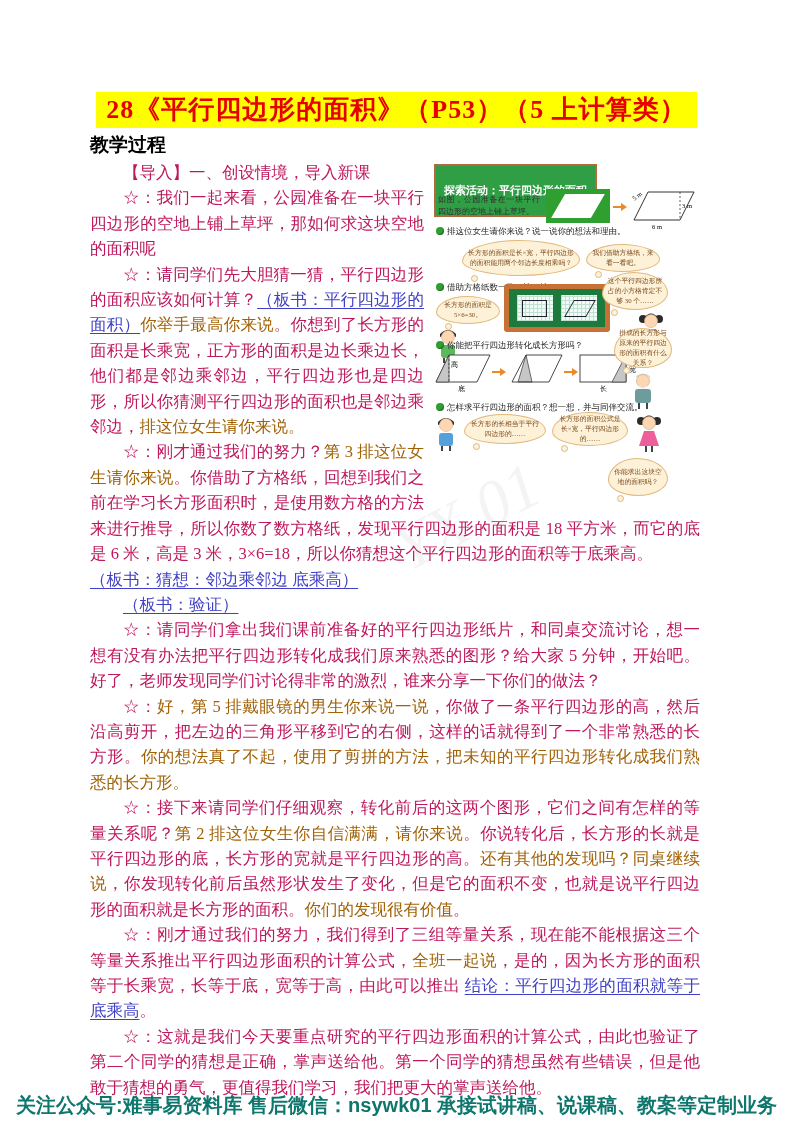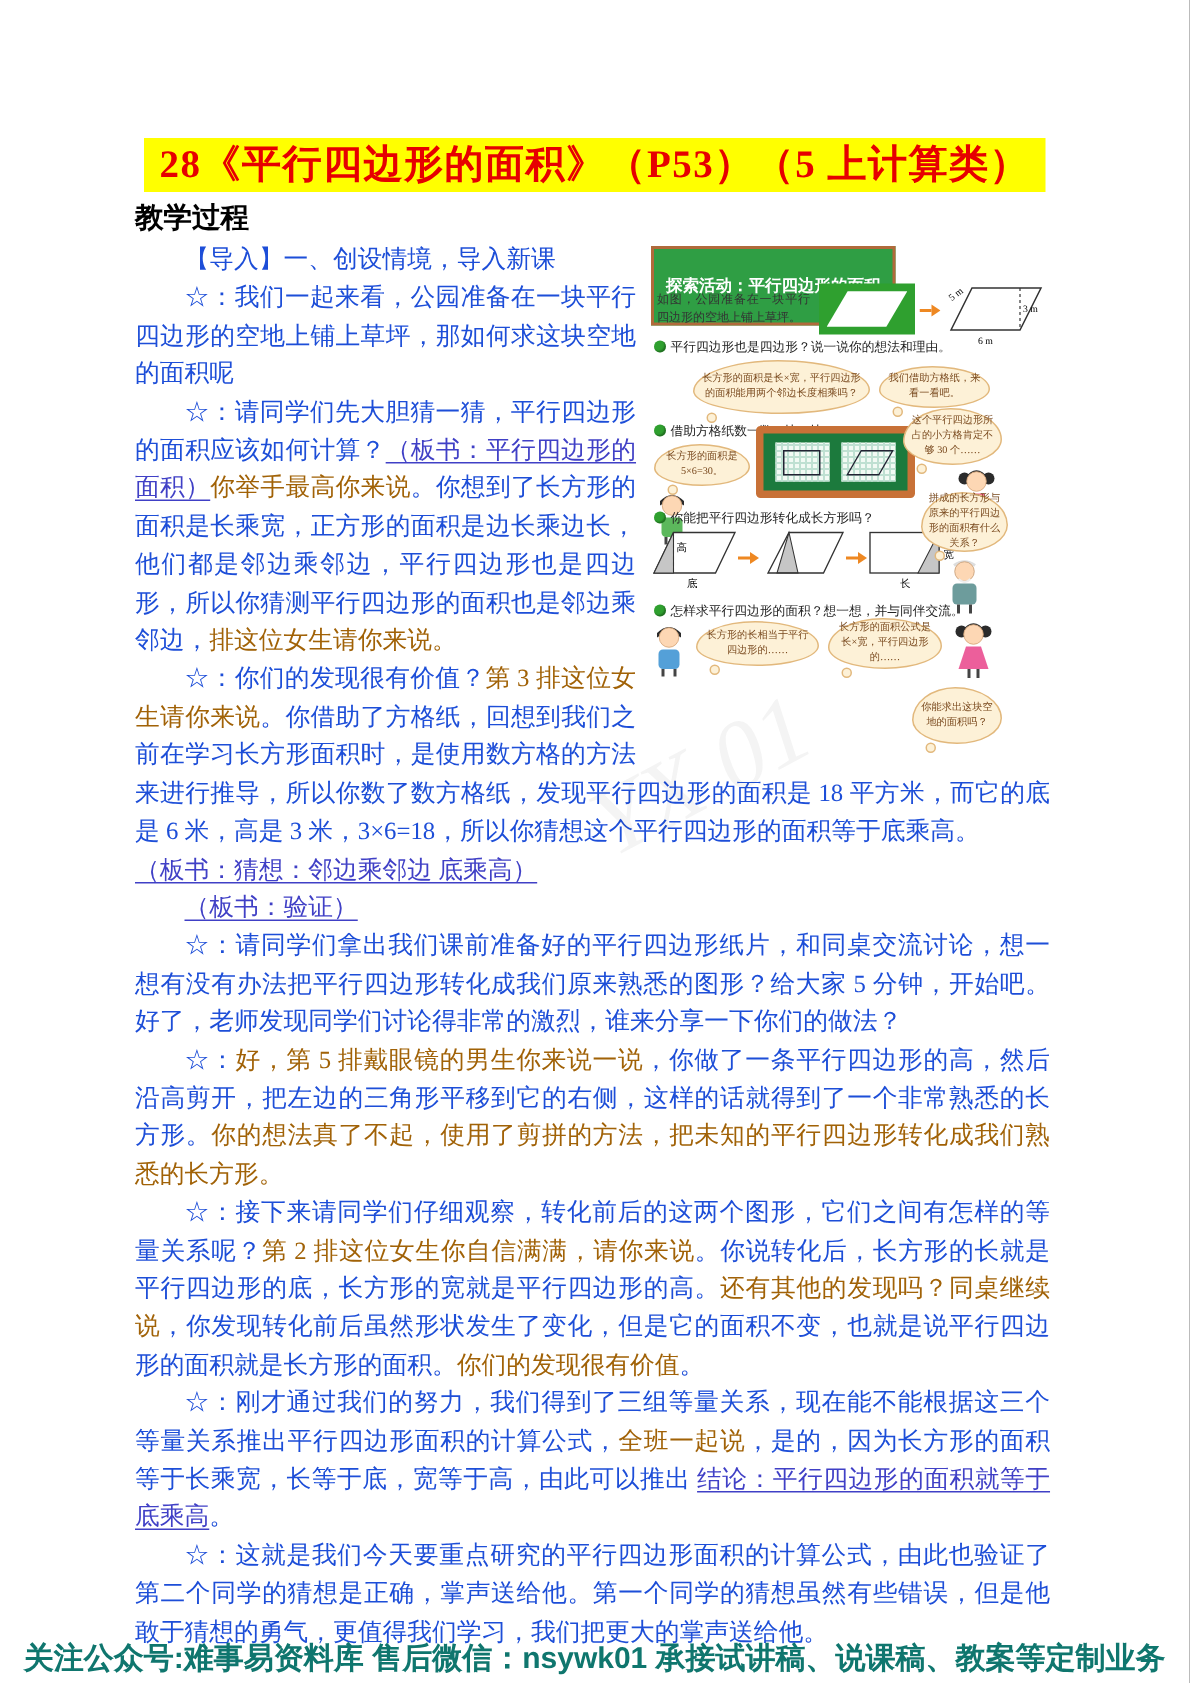--- a/index.html
+++ b/index.html
@@ -9,21 +9,21 @@
   .title-wrap{padding-top:92px;text-align:center;}
   .title{display:inline-block;background:#ffff00;color:#e60000;font-weight:bold;
          font-size:26px;line-height:36px;padding:0 10px;letter-spacing:1px;}
   
   .section{margin:4px 0 0 90px;font-family:"Liberation Sans","DejaVu Sans",sans-serif;
            font-weight:bold;font-size:19px;color:#000;}
   
   .content{margin:2px 93px 0 90px;text-align:justify;}
   .para{margin:0;font-size:16.5px;line-height:25.4px;}
   .para.indent{text-indent:2em;}
-  .run-n{color:#1d4ed8;}
+  .run-n{color:#be185d;}
   .run-b{color:#a16207;}
   .run-bu{color:#4040c6;text-decoration:underline;text-underline-offset:3px;}
   
   .watermark{position:absolute;left:390px;top:480px;font-size:64px;color:rgba(40,40,40,0.05);
              transform:rotate(-28deg);font-style:italic;pointer-events:none;}
   
   .footer{position:absolute;left:0;right:0;bottom:3px;text-align:center;white-space:nowrap;
           font-family:"Liberation Sans","DejaVu Sans",sans-serif;font-weight:bold;
           font-size:20px;color:#0f766e;}
   
@@ -91,21 +91,21 @@
       </svg>
 
       <svg class="abs" style="left:196px;top:20px" width="72" height="50">
         <polygon points="20,10 66,10 52,38 6,38" fill="#fff" stroke="#333" stroke-width="1"></polygon>
         <line x1="52" y1="10" x2="52" y2="38" stroke="#333" stroke-width="0.8" stroke-dasharray="2,2"></line>
         <text x="8" y="17" font-size="6.5" transform="rotate(-38 10 20)">5 m</text>
         <text x="54" y="26" font-size="6.5">3 m</text>
         <text x="24" y="47" font-size="6.5">6 m</text>
       </svg>
 
-      <div class="abs fig-q" style="left:4px;top:64px"><span class="dot"></span><span>平行四边形也是四边形？说一说你的想法和理由。</span></div>
+      <div class="abs fig-q" style="left:4px;top:64px"><span class="dot"></span><span>排这位女生请你来说？说一说你的想法和理由。</span></div>
 
       <div class="bubble" style="left:30px;top:78px;width:118px;height:36px">长方形的面积是长×宽，平行四边形的面积能用两个邻边长度相乘吗？</div>
       <div class="bubble" style="left:154px;top:82px;width:74px;height:28px">我们借助方格纸，来看一看吧。</div>
 
       <div class="abs fig-q" style="left:4px;top:120px"><span class="dot"></span><span>借助方格纸数一数，比一比。</span></div>
 
       <div class="bubble" style="left:4px;top:134px;width:64px;height:28px">长方形的面积是 5×6=30。</div>
 
       <svg class="char" style="left:2px;top:164px" width="28" height="38">
         <path d="M6 8 Q14 0 22 8 L22 11 Q14 6 6 11 Z" fill="#2b2b2b"></path>
@@ -201,21 +201,21 @@
       </svg>
 
 
       <div class="bubble" style="left:176px;top:296px;width:60px;height:38px">你能求出这块空地的面积吗？</div>
     </aside>
 
     <div>
         <p class="para indent"><span class="run-n">【导入】一、创设情境，导入新课</span></p>
         <p class="para indent"><span class="run-n">☆：我们一起来看，公园准备在一块平行四边形的空地上铺上草坪，那如何求这块空地的面积呢</span></p>
         <p class="para indent"><span class="run-n">☆：请同学们先大胆猜一猜，平行四边形的面积应该如何计算？</span><span class="run-bu">（板书：平行四边形的面积）</span><span class="run-b">你举手最高你来说</span><span class="run-n">。你想到了长方形的面积是长乘宽，正方形的面积是边长乘边长，他们都是邻边乘邻边，平行四边形也是四边形，所以你猜测平行四边形的面积也是邻边乘邻边，</span><span class="run-b">排这位女生请你来说。</span></p>
-        <p class="para indent"><span class="run-n">☆：你们的发现很有价值？</span><span class="run-b">第 3 排这位女生请你来说</span><span class="run-n">。你借助了方格纸，回想到我们之前在学习长方形面积时，是使用数方格的方法来进行推导，所以你数了数方格纸，发现平行四边形的面积是 18 平方米，而它的底是 6 米，高是 3 米，3×6=18，所以你猜想这个平行四边形的面积等于底乘高。</span></p>
+        <p class="para indent"><span class="run-n">☆：刚才通过我们的努力？</span><span class="run-b">第 3 排这位女生请你来说</span><span class="run-n">。你借助了方格纸，回想到我们之前在学习长方形面积时，是使用数方格的方法来进行推导，所以你数了数方格纸，发现平行四边形的面积是 18 平方米，而它的底是 6 米，高是 3 米，3×6=18，所以你猜想这个平行四边形的面积等于底乘高。</span></p>
         <p class="para"><span class="run-bu">（板书：猜想：邻边乘邻边 底乘高）</span></p>
         <p class="para indent"><span class="run-bu">（板书：验证）</span></p>
         <p class="para indent"><span class="run-n">☆：请同学们拿出我们课前准备好的平行四边形纸片，和同桌交流讨论，想一想有没有办法把平行四边形转化成我们原来熟悉的图形？给大家 5 分钟，开始吧。好了，老师发现同学们讨论得非常的激烈，谁来分享一下你们的做法？</span></p>
         <p class="para indent"><span class="run-n">☆：</span><span class="run-b">好，第 5 排戴眼镜的男生你来说一说</span><span class="run-n">，你做了一条平行四边形的高，然后沿高剪开，把左边的三角形平移到它的右侧，这样的话就得到了一个非常熟悉的长方形。</span><span class="run-b">你的想法真了不起，使用了剪拼的方法，把未知的平行四边形转化成我们熟悉的长方形。</span></p>
         <p class="para indent"><span class="run-n">☆：接下来请同学们仔细观察，转化前后的这两个图形，它们之间有怎样的等量关系呢？</span><span class="run-b">第 2 排这位女生你自信满满，请你来说</span><span class="run-n">。你说转化后，长方形的长就是平行四边形的底，长方形的宽就是平行四边形的高。</span><span class="run-b">还有其他的发现吗？同桌继续说</span><span class="run-n">，你发现转化前后虽然形状发生了变化，但是它的面积不变，也就是说平行四边形的面积就是长方形的面积。</span><span class="run-b">你们的发现很有价值</span><span class="run-n">。</span></p>
         <p class="para indent"><span class="run-n">☆：刚才通过我们的努力，我们得到了三组等量关系，现在能不能根据这三个等量关系推出平行四边形面积的计算公式，</span><span class="run-b">全班一起说</span><span class="run-n">，是的，因为长方形的面积等于长乘宽，长等于底，宽等于高，由此可以推出 </span><span class="run-bu">结论：平行四边形的面积就等于底乘高</span><span class="run-n">。</span></p>
         <p class="para indent"><span class="run-n">☆：这就是我们今天要重点研究的平行四边形面积的计算公式，由此也验证了第二个同学的猜想是正确，掌声送给他。第一个同学的猜想虽然有些错误，但是他敢于猜想的勇气，更值得我们学习，我们把更大的掌声送给他。</span></p>
       </div>
     <div class="clearfix"></div>
   </div>

